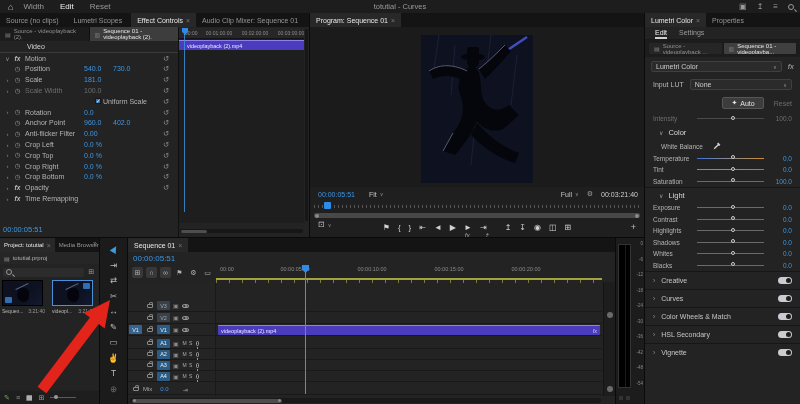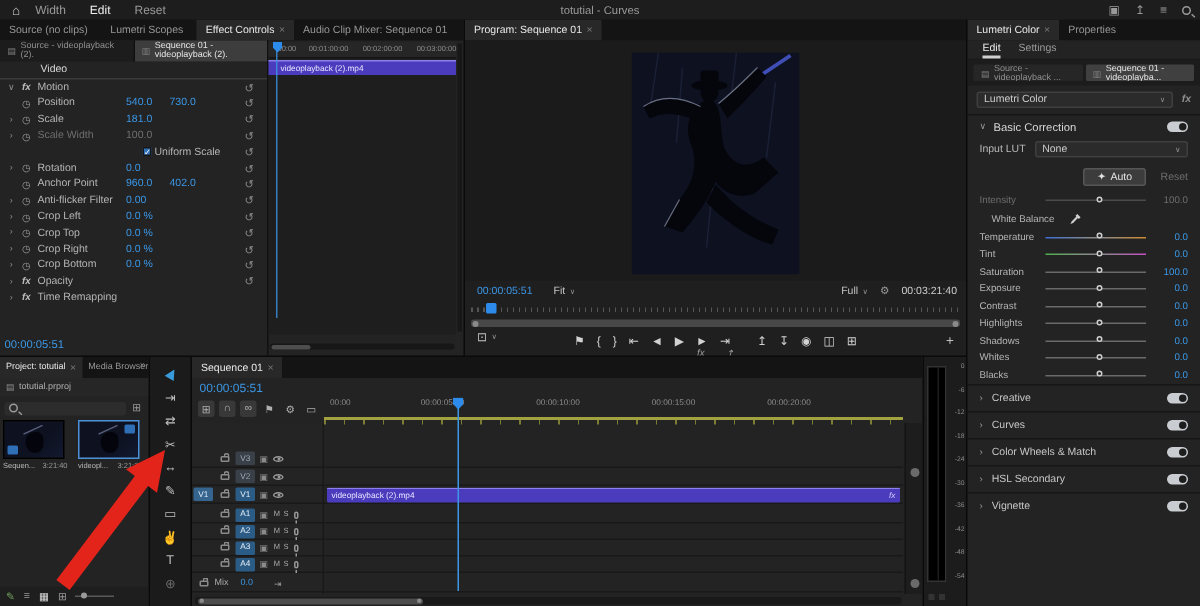--- a/index.html
+++ b/index.html
@@ -551,25 +551,20 @@
         <span>Sequence 01 - videoplayba...</span>
       </div>
     </div>
   <div id="lum-sel">
     <div class="selbox">
       <span>Lumetri Color</span>
       <span class="cv">∨</span>
     </div>
     <span class="fxb">fx</span>
   </div>
-  <div class="lhead">
-    <span class="chv">∨</span>
-    <span>Basic Correction</span>
-    <span class="toggle"></span>
-  </div>
   <div id="lut-row">
     <span class="lab">Input LUT</span>
     <div class="selbox">
       <span>None</span>
       <span class="cv">∨</span>
     </div>
   </div>
   <div id="auto-row">
     <span id="auto-btn">
       <span>✦</span>
@@ -577,20 +572,24 @@
     </span>
     <span id="reset-btn">Reset</span>
   </div>
   <div class="lslider dimrow">
     <span class="lab">Intensity</span>
     <span class="track">
         <span class="knob"></span>
       </span>
     <span class="val">100.0</span>
   </div>
+  <div class="lhead" style="border-top:none;padding-left:14px">
+    <span class="chv">∨</span>
+    <span>Color</span>
+  </div>
   <div id="wb-row">
     <span>White Balance</span>
     <svg viewBox="0 0 8 8" width="8" height="8">
       <path d="M5.2,0.6 L7.4,2.8 L6.2,4 L5.6,3.4 L2.4,6.6 L0.6,7.4 L1.4,5.6 L4.6,2.4 L4,1.8 Z" fill="#cfcfcf"></path>
     </svg>
   </div>
   <div>
 
       <div class="lslider temp">
         <span class="lab">Temperature</span>
@@ -609,20 +608,24 @@
       </div>
 
       <div class="lslider">
         <span class="lab">Saturation</span>
         <span class="track">
           <span class="knob"></span>
         </span>
         <span class="val">100.0</span>
       </div>
     </div>
+  <div class="lhead" style="padding-left:14px">
+    <span class="chv">∨</span>
+    <span>Light</span>
+  </div>
   <div>
 
       <div class="lslider">
         <span class="lab">Exposure</span>
         <span class="track">
           <span class="knob"></span>
         </span>
         <span class="val">0.0</span>
       </div>
 

